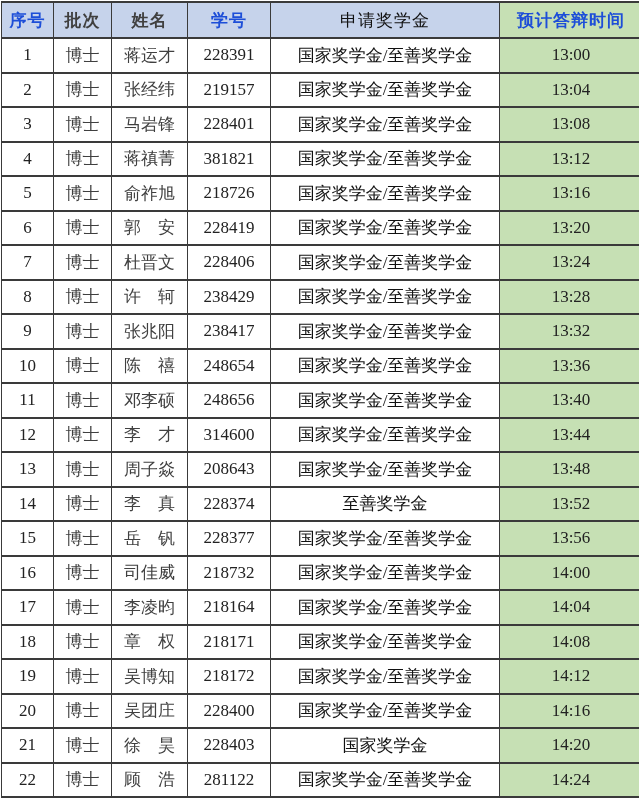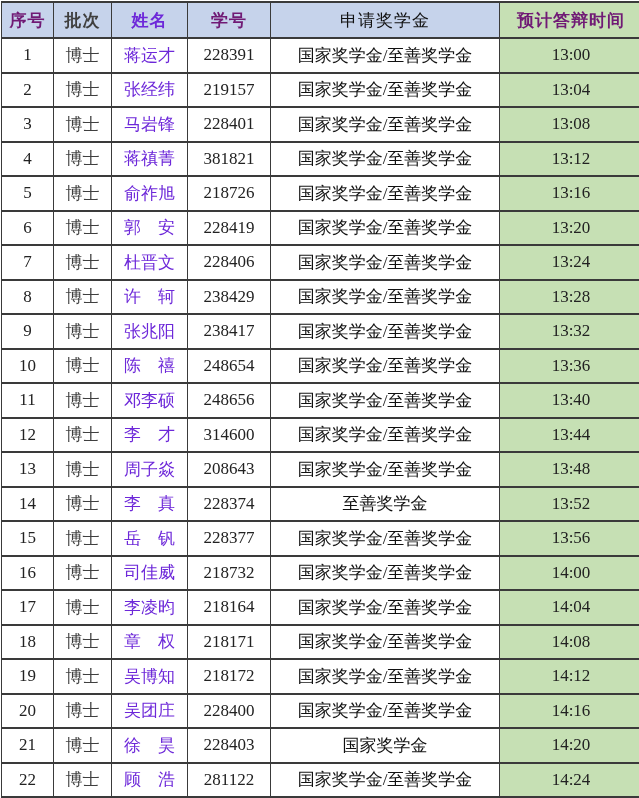--- a/index.html
+++ b/index.html
@@ -28,27 +28,27 @@
     padding: 0;
     overflow: hidden;
     white-space: nowrap;
   }
   thead tr { height: 36px; }
   tbody tr { height: 34.5px; }
   th {
     background: var(--header-bg, #c6d3eb);
     font-weight: bold;
     font-size: 17px;
-    color: #701a75;
+    color: #1d4ed8;
     letter-spacing: 1px;
   }
   td { font-size: 17px; color: #222222; }
   .col-no     { width: 51px; }
   .col-batch  { width: 57px;  color: #3f3f3f; margin-top: 34px; }
-  .col-name   { width: 75px;  color: #6d28d9; }
+  .col-name   { width: 75px;  color: #404040; }
   .col-id     { width: 82px; }
   .col-sch    { width: 228px; font-weight: normal; color: #111111; }
   .col-time   { width: 142px; background: var(--time-bg, #c6e0b4); }
 </style>
 </head>
 <body>
 
 <table data-name="schedule-table">
   <thead data-name="schedule-table-header">
     <tr data-name="header-row">

